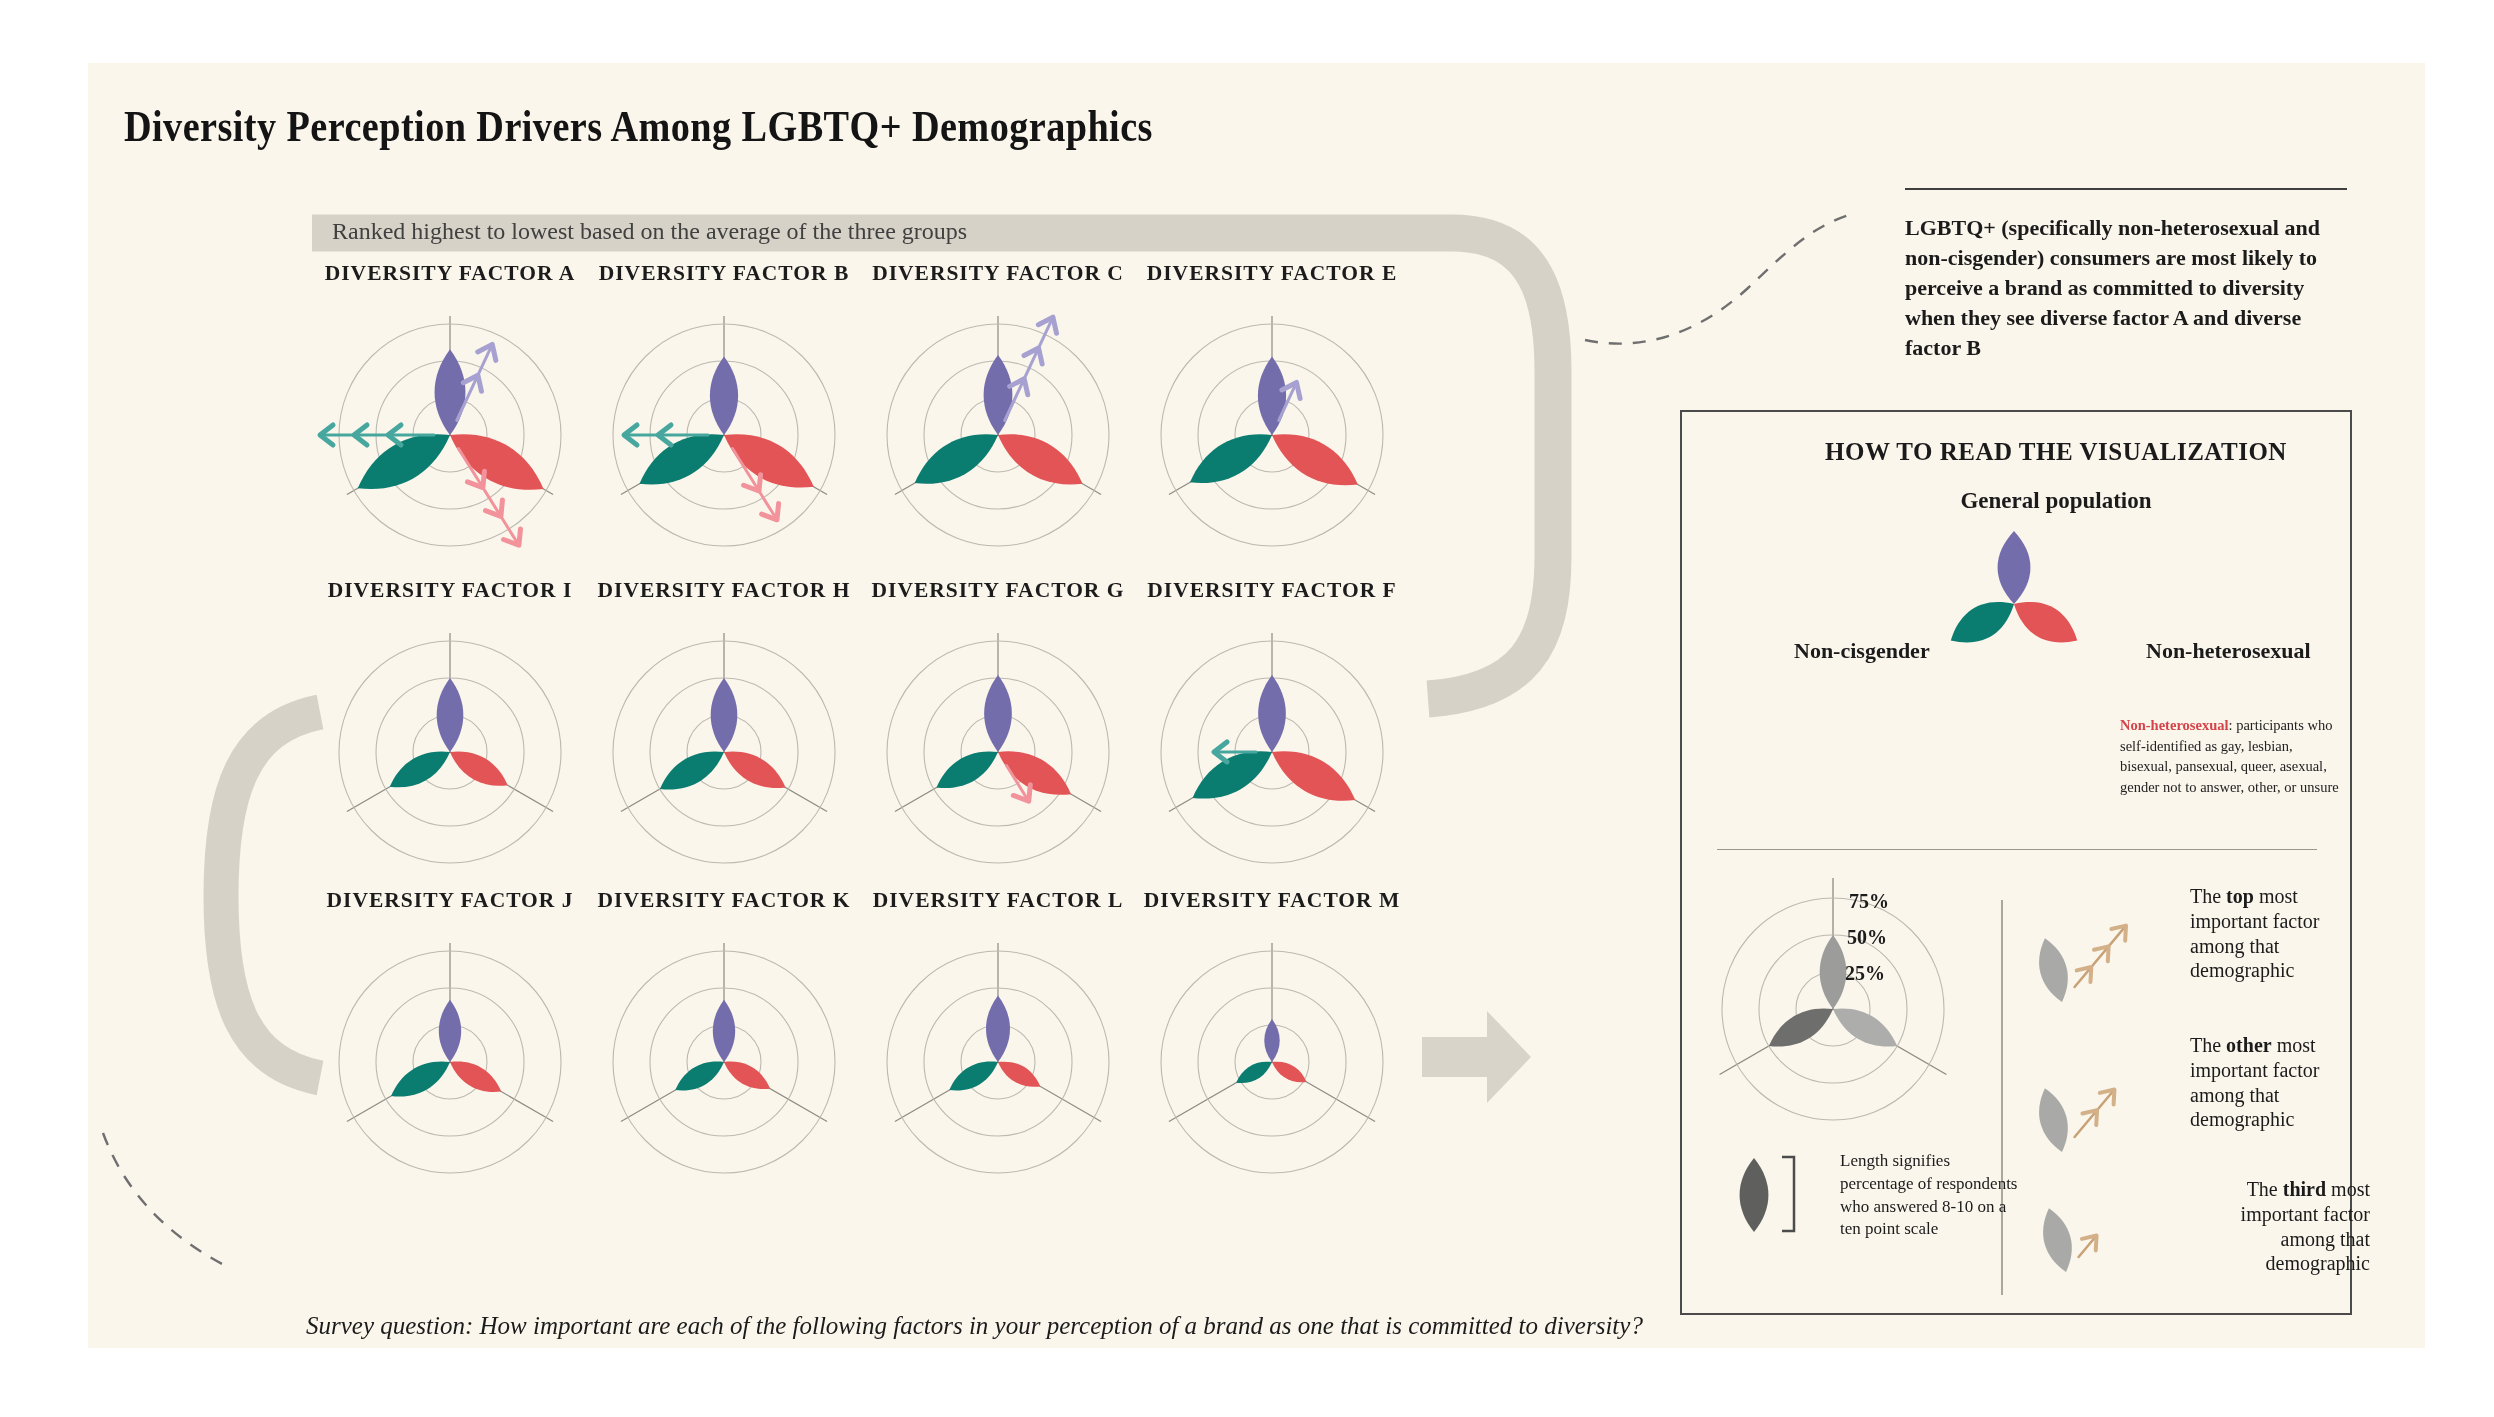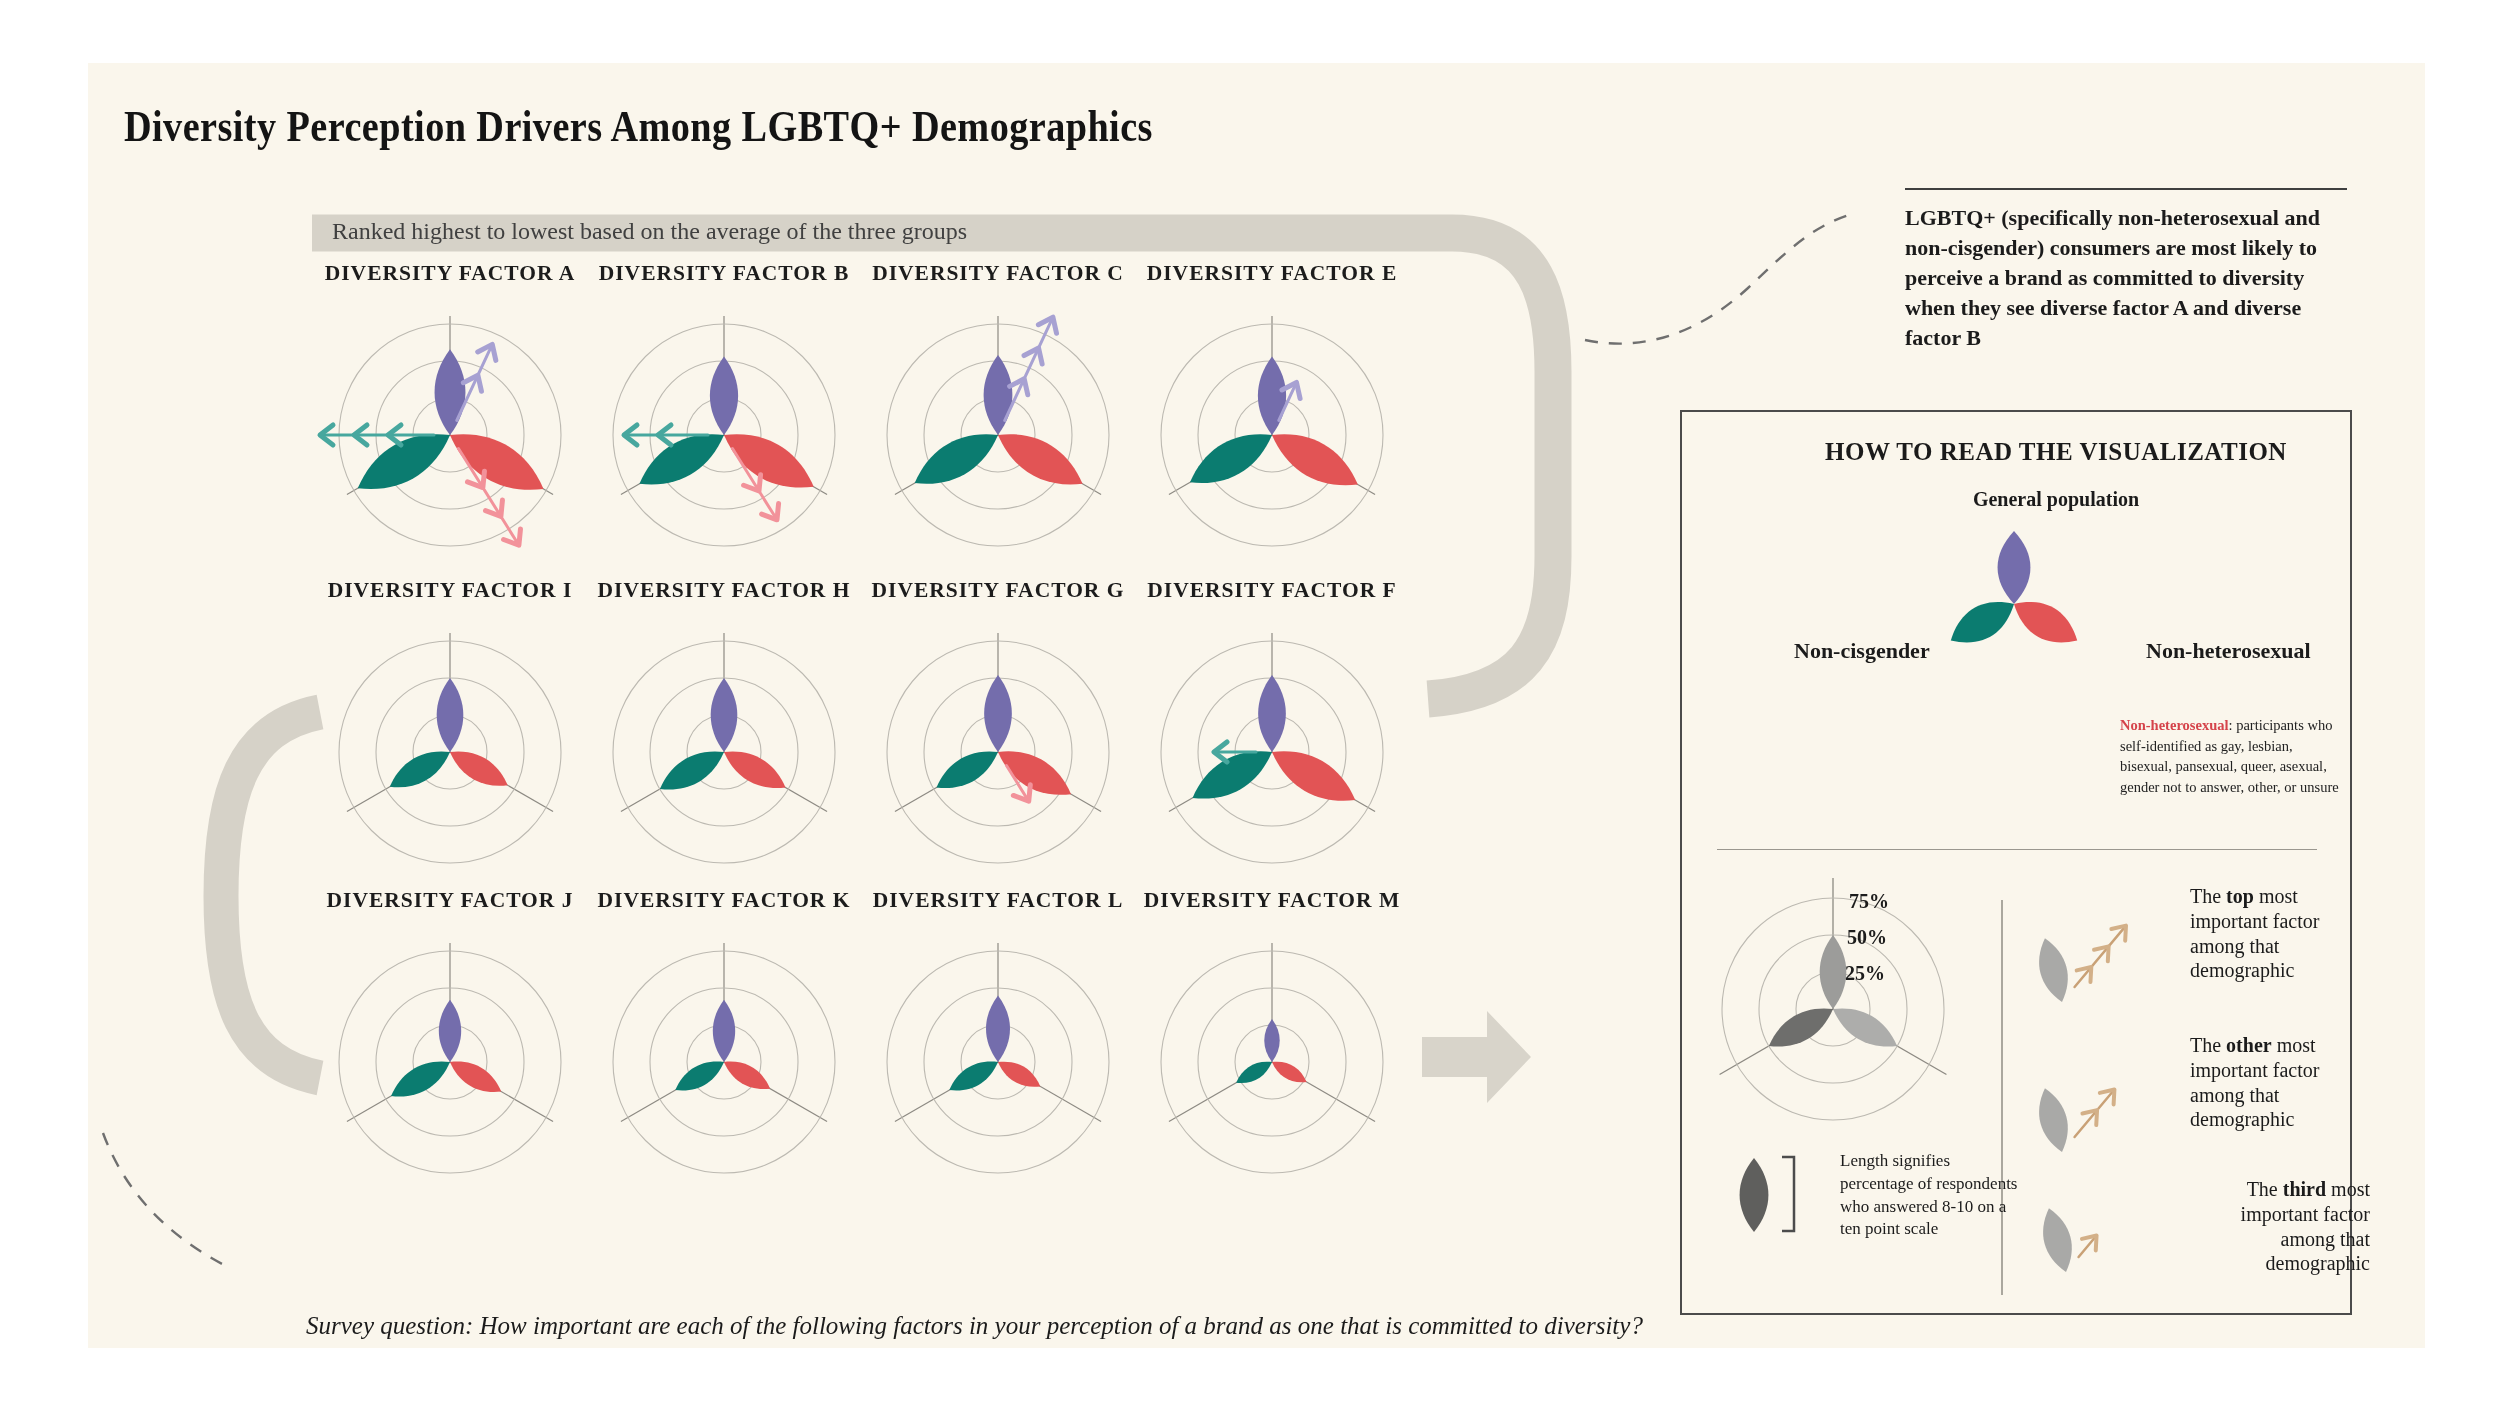--- a/index.html
+++ b/index.html
@@ -5,27 +5,27 @@
   html,body{margin:0;padding:0;background:#ffffff;}
   .page{position:relative;width:2494px;height:1417px;background:#ffffff;
         font-family:"Liberation Serif",serif;overflow:hidden;}
   .card{position:absolute;left:88px;top:63px;width:2337px;height:1285px;background:#faf6ec;}
   #canvas{position:absolute;left:0;top:0;z-index:1;pointer-events:none;}
   .txt{position:absolute;z-index:2;color:#1b1b1b;}
   .page-title{left:124px;top:100px;font-size:45px;font-weight:700;color:#141414;
               transform:scaleX(.85);transform-origin:left top;white-space:nowrap;letter-spacing:.5px;}
   .ribbon-label{left:332px;top:218px;font-size:24px;color:#404040;white-space:nowrap;}
   .annotation{left:1905px;top:188px;width:442px;border-top:2px solid #3f3f3f;
-              padding-top:13px;font-size:22px;font-weight:700;line-height:1.36;}
+              padding-top:23px;font-size:22px;font-weight:700;line-height:1.36;}
   .survey-note{left:306px;top:1272px;font-size:25px;font-style:italic;white-space:nowrap;margin-top:40px;}
   .panel{position:absolute;left:1680px;top:410px;width:668px;height:901px;
          border:2.5px solid #4b4b4b;z-index:2;}
   .panel .txt{position:absolute;margin-left:40px;}
   .htr-title{top:26px;left:0;width:100%;text-align:center;font-size:25px;font-weight:700;letter-spacing:.5px;}
-  .genpop-label{top:76px;left:0;width:100%;text-align:center;font-size:20px;font-weight:700;}
+  .genpop-label{top:76px;left:0;width:100%;text-align:center;font-size:23px;font-weight:700;}
   .ncg-label{left:72px;top:226px;font-size:22px;font-weight:700;}
   .nhs-label{left:424px;top:226px;font-size:22px;font-weight:700;}
   .def{top:303px;font-size:14.5px;line-height:1.42;color:#222;}
   .def-left{left:42px;width:252px;}
   .def-right{left:398px;width:228px;}
   .def .term{font-weight:700;}
   .term-teal{color:#0e7e72;}
   .term-red{color:#d5434a;}
   .h-divider{position:absolute;left:35px;top:437px;width:600px;border-top:1.5px solid #9a978f;}
   .length-note{left:118px;top:738px;width:182px;font-size:17px;line-height:1.34;}

